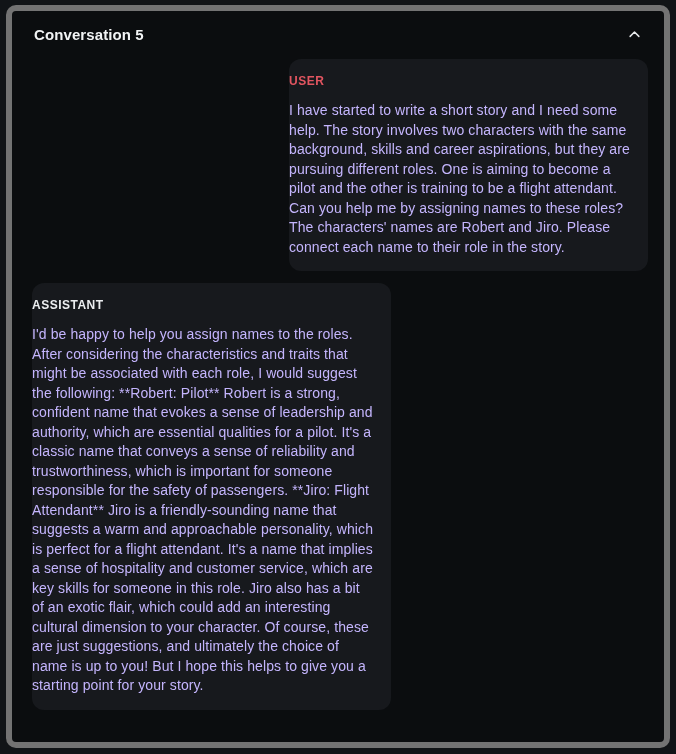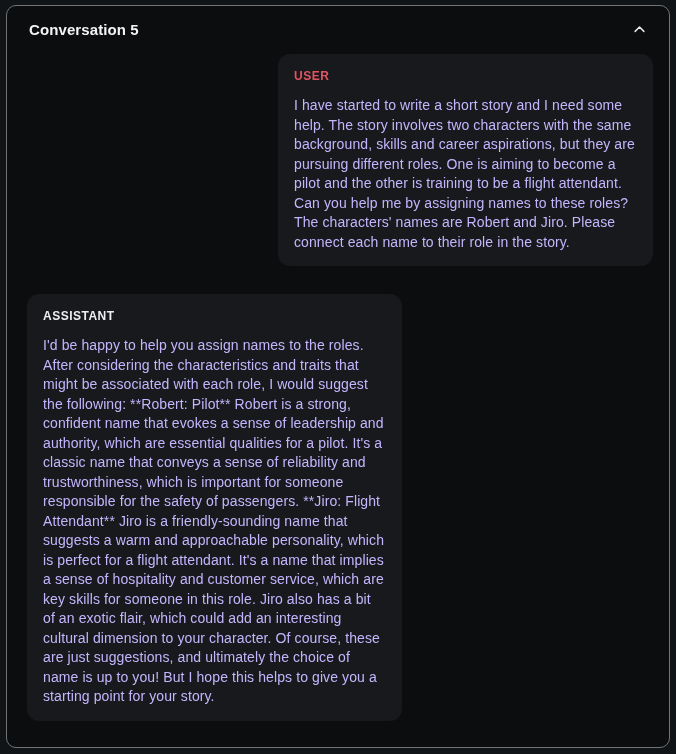--- a/index.html
+++ b/index.html
@@ -11,21 +11,21 @@
     font-family: "Liberation Sans", "DejaVu Sans", sans-serif;
     overflow: hidden;
   }
   .card {
     position: absolute;
     left: 6px;
     top: 5px;
     right: 6px;
     bottom: 6px;
     background: #0b0d0f;
-    border: 1px solid #737373;
+    border: 6px solid #737373;
     border-radius: 10px;
     box-sizing: border-box;
     display: flex;
     flex-direction: column;
   }
   .card-header {
     display: flex;
     align-items: center;
     justify-content: space-between;
     padding: 15px 22px 8px 22px;
@@ -49,31 +49,30 @@
   .messages {
     flex: 1;
     padding: 8px 16px 14px 20px;
     display: flex;
     flex-direction: column;
     box-sizing: border-box;
   }
   .bubble {
     background: #17191d;
     border-radius: 12px;
-    padding: 15px 16px 14px 16px;
+    padding: 15px 16px 14px 0;
     max-width: 343px;
     box-sizing: content-box;
   }
   .bubble.user {
     align-self: flex-end;
     margin-bottom: 12px;
   }
   .bubble.assistant {
     align-self: flex-start;
-    margin-top: 16px;
   }
   .role-label {
     font-size: 12px;
     font-weight: 700;
     letter-spacing: 0.5px;
     margin-bottom: 13px;
   }
   .role-label.user {
     color: #e25560;
   }

